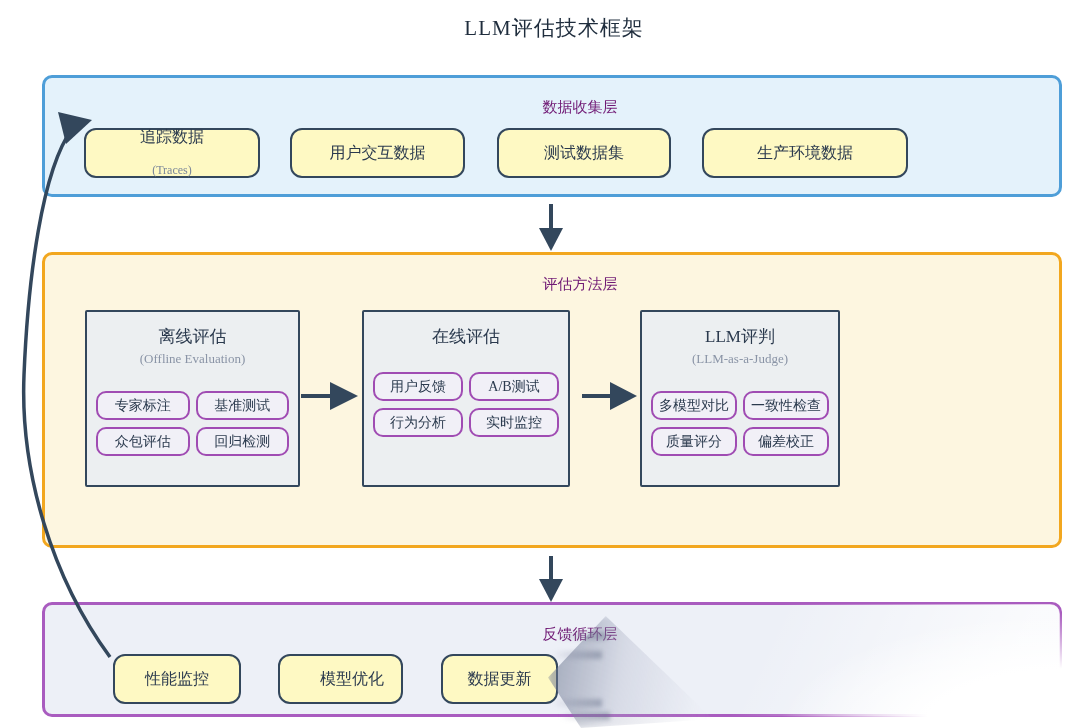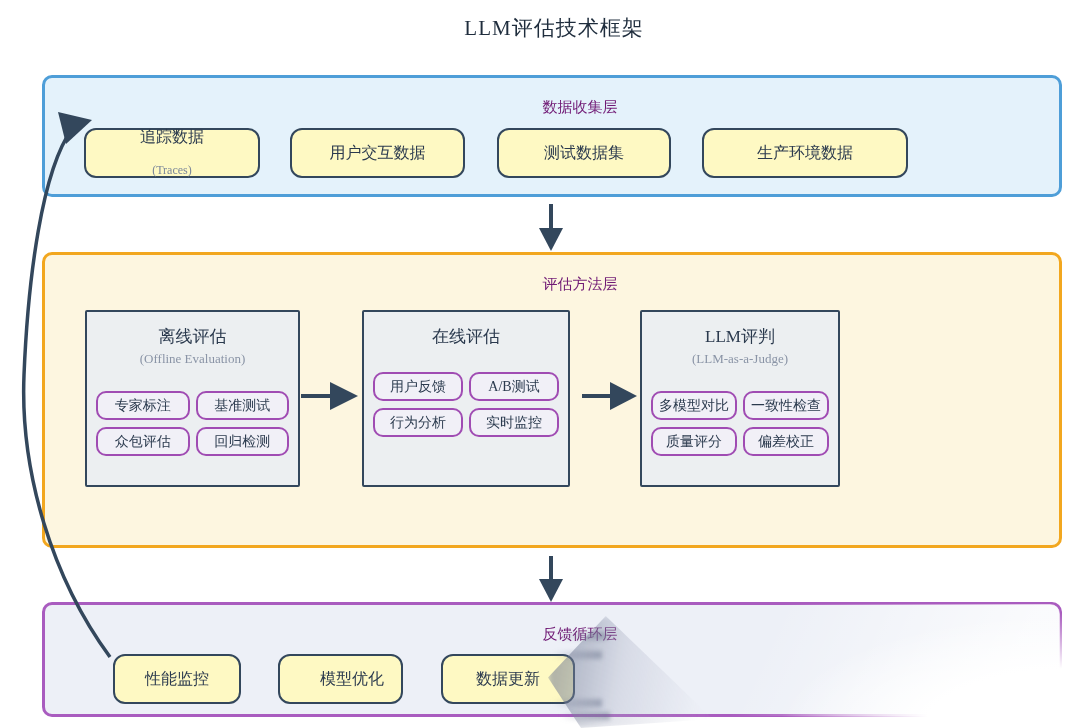--- a/index.html
+++ b/index.html
@@ -130,21 +130,21 @@
   </section>
 
   <section class="layer layer3">
     <div class="layer-label">反馈循环层</div>
     <div class="node" style="left:68px;top:49px;width:128px;">
       <span>性能监控</span>
     </div>
     <div class="node" style="left:233px;top:49px;width:125px;padding-left:23px;">
       <span>模型优化</span>
     </div>
-    <div class="node" style="left:396px;top:49px;width:134px;text-align:center;">
+    <div class="node" style="left:396px;top:49px;width:117px;text-align:center;">
       <span>数据更新</span>
     </div>
   </section>
 
   <svg class="arrows" viewBox="0 0 1080 728">
 
     <g>
       <line x1="551" y1="204" x2="551" y2="229" stroke="#33475c" stroke-width="4"></line>
       <polygon points="551,251 539,228 563,228" fill="#33475c"></polygon>
     </g>

